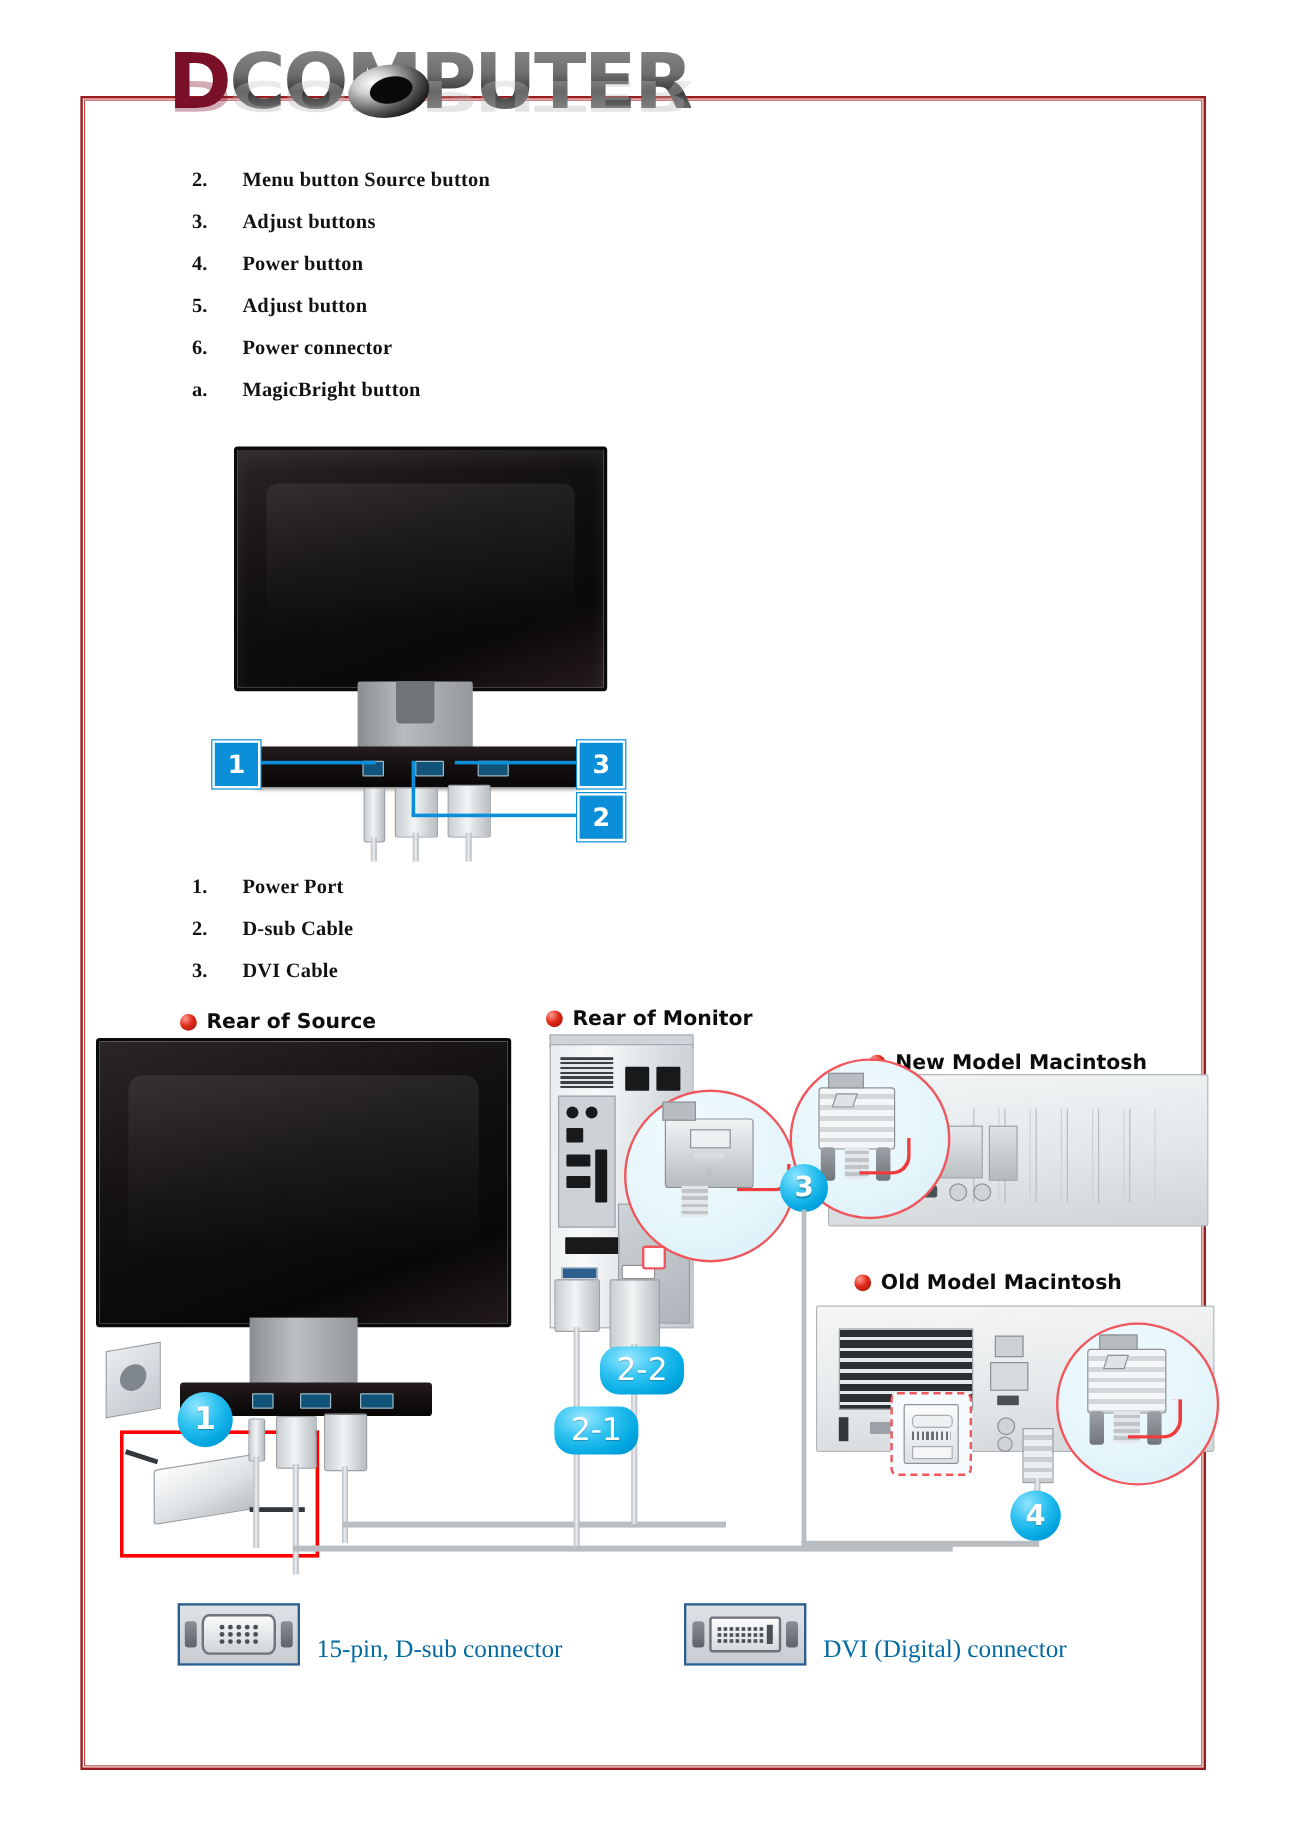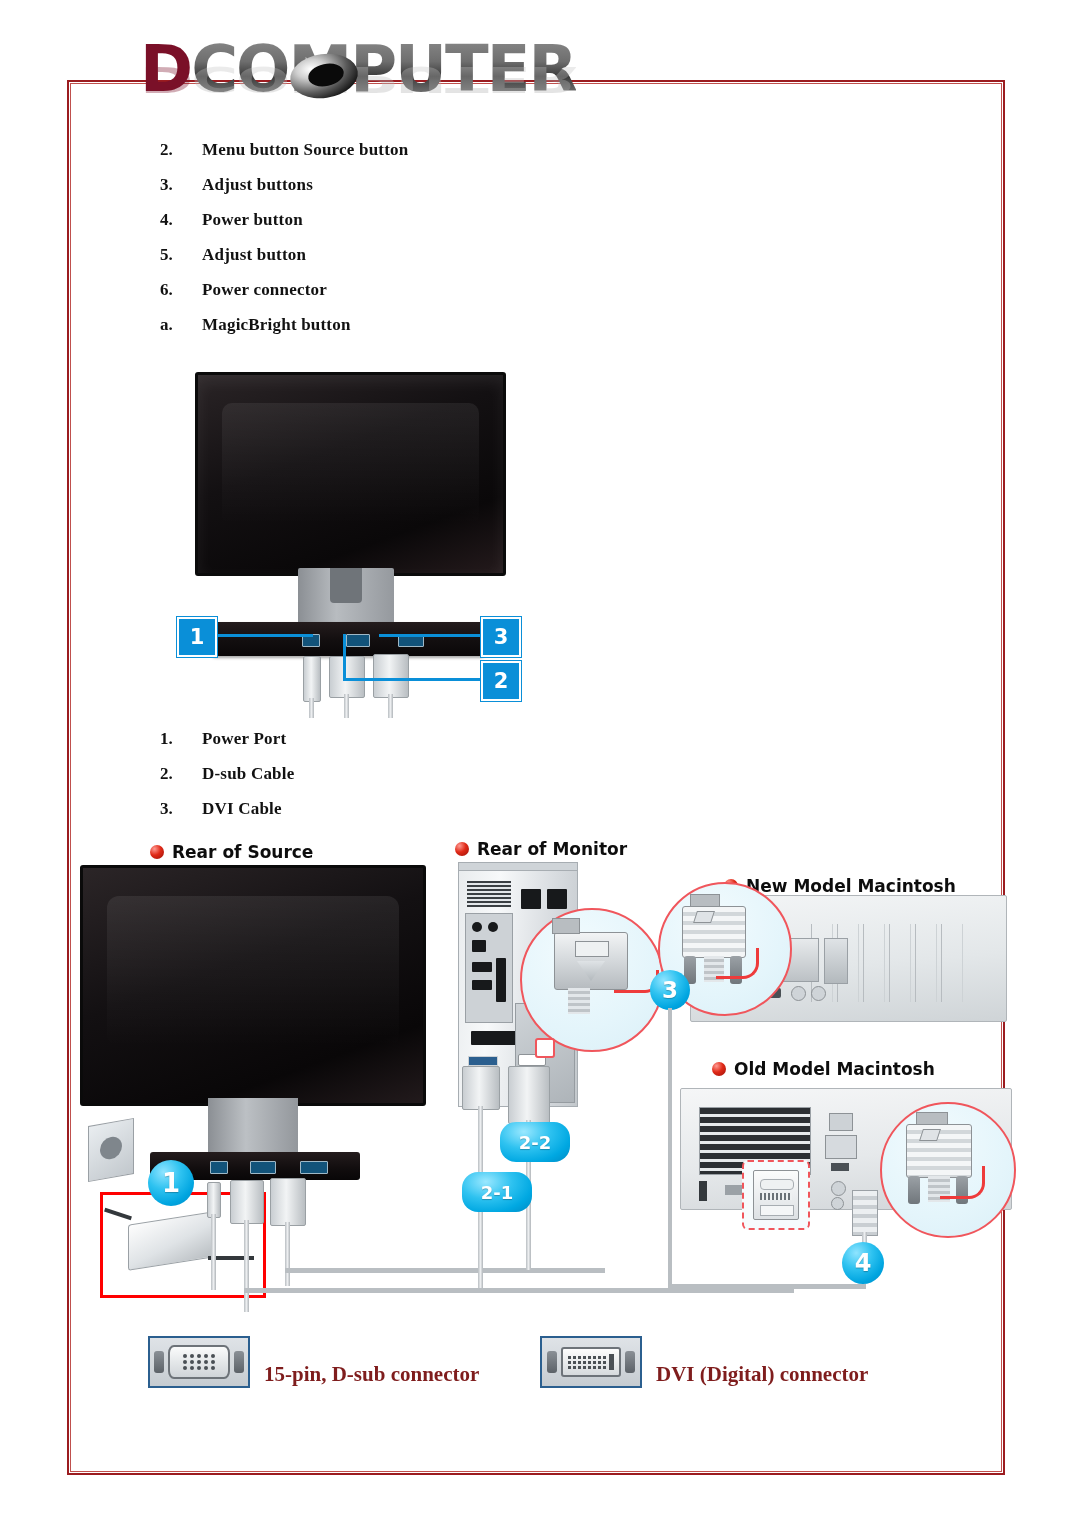--- a/index.html
+++ b/index.html
@@ -82,21 +82,21 @@
     position:absolute;border-radius:50%;
     background:radial-gradient(circle at 34% 26%,#8fe4ff 0%,#2ec2f0 38%,#00a5e0 70%,#0089c2 100%);
     color:#fff;font-family:"DejaVu Sans",sans-serif;font-weight:bold;
     display:flex;align-items:center;justify-content:center;
     text-shadow:0 1px 1px rgba(0,0,0,.25);
   }
   
   .pill-badge{
     position:absolute;border-radius:16px;
     background:radial-gradient(ellipse at 34% 24%,#9ae8ff 0%,#2ec2f0 40%,#00a8e2 72%,#008ac4 100%);
-    color:#fff;font-family:"DejaVu Sans",sans-serif;font-weight:bold;font-size:18px;
+    color:#fff;font-family:"DejaVu Sans",sans-serif;font-weight:normal;font-size:26px;
     display:flex;align-items:center;justify-content:center;
     text-shadow:0 1px 1px rgba(0,0,0,.25);
   }
 
   
   #fig-top{position:absolute;left:165px;top:372px;width:360px;height:345px;}
   .mon-body{
     position:absolute;left:30px;top:0;width:305px;height:198px;
     background:linear-gradient(160deg,#2a2426 0%,#131012 40%,#0a0809 75%,#241a1c 100%);
     border:3px solid #0b0b0b;border-radius:3px;
@@ -193,21 +193,21 @@
   .pin{width:4px;height:4px;border-radius:50%;background:#4a5055;}
   .dvi-shell{
     width:60px;height:30px;border-radius:3px;
     background:linear-gradient(180deg,#fdfdfd,#d6dadd);border:2px solid #6d7379;
     display:flex;align-items:center;justify-content:center;gap:3px;padding:0 3px;box-sizing:border-box;
   }
   .dvi-grid{display:grid;grid-template-columns:repeat(8,3px);grid-auto-rows:3px;gap:2px;}
   .dvi-grid i{background:#4a5055;display:block;width:3px;height:3px;}
   .dvi-flat{width:5px;height:16px;background:#4a5055;}
   .conn-label{
-    font-family:"Liberation Serif",serif;font-weight:bold;font-size:21px;color:#7f1d1d;
+    font-family:"Liberation Serif",serif;font-weight:normal;font-size:21px;color:#0369a1;
     white-space:nowrap;
     margin-top:24px;
   }
 </style>
 </head>
 <body>
 
 <div id="page-frame"></div>
 
 <div id="logo-wrap">
@@ -467,21 +467,21 @@
           <i class="pin"></i>
           <i class="pin"></i>
           <i class="pin"></i>
       </div>
     </div>
     <div class="chip-screw"></div>
   </div>
   <div class="conn-label">15-pin, D-sub connector</div>
 </div>
 
-<div class="conn-row" style="left:540px;top:1336px;">
+<div class="conn-row" style="left:570px;top:1336px;">
   <div class="conn-chip">
     <div class="chip-screw"></div>
     <div class="dvi-shell">
       <div class="dvi-grid">
         <i></i>
           <i></i>
           <i></i>
           <i></i>
           <i></i>
           <i></i>

